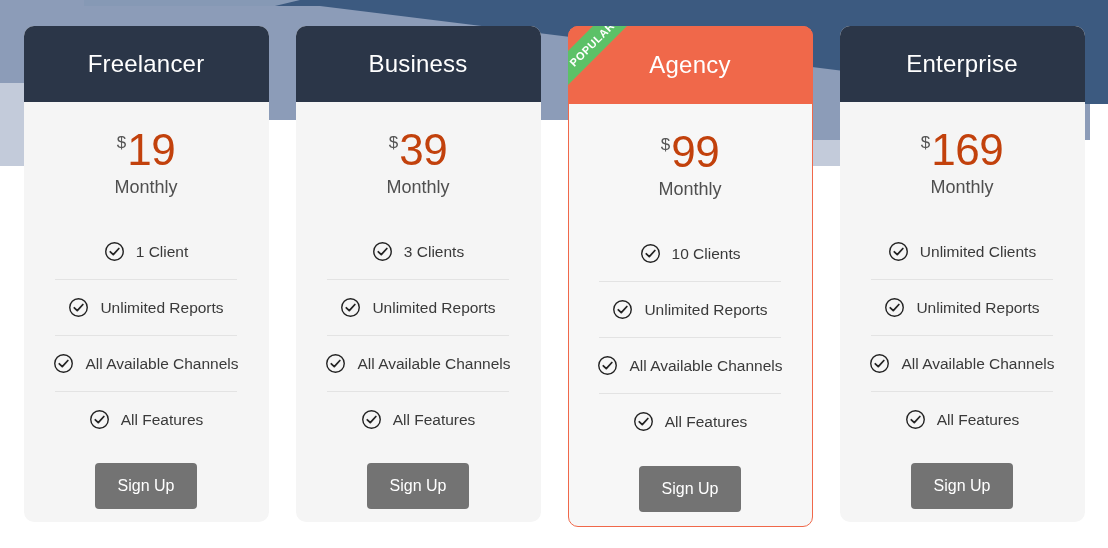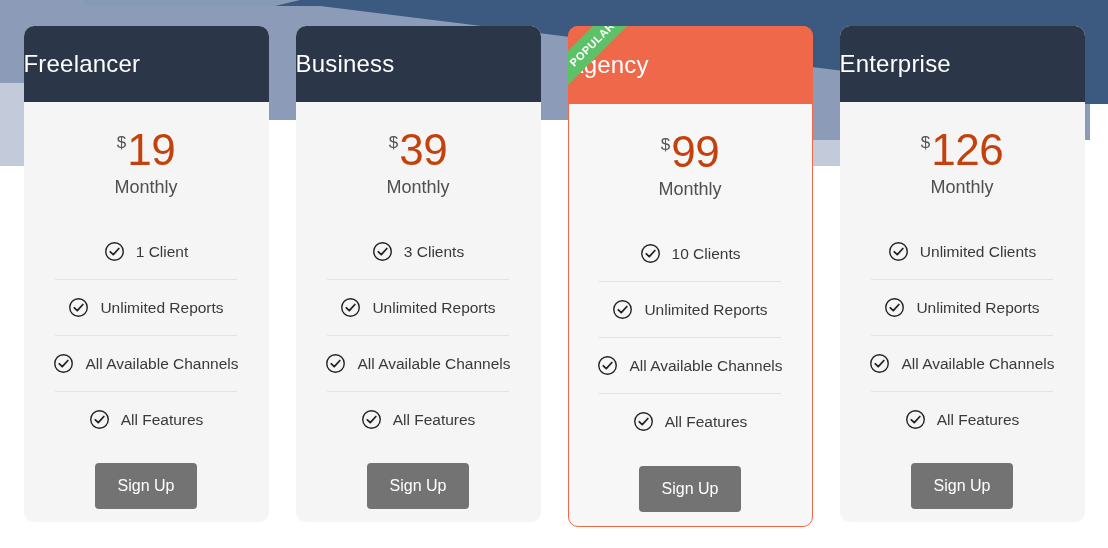--- a/index.html
+++ b/index.html
@@ -89,21 +89,21 @@
     background: #f7f7f7;
   }
 
   .card-header {
     width: 100%;
     height: 76px;
     border-radius: 10px 10px 0 0;
     background: #2b3648;
     display: flex;
     align-items: center;
-    justify-content: flex-start;
+    justify-content: center;
     position: relative;
     overflow: hidden;
   }
   .card.featured .card-header {
     background: #f0684a;
     height: 78px;
     margin: -1px -1px 0 -1px;
     width: calc(100% + 2px);
   }
   .card-title {
@@ -378,21 +378,21 @@
 
   <div class="card standard">
     <div class="card-header">
 
       <div class="card-title">Enterprise</div>
     </div>
 
     <div class="price-block">
       <div class="price-row">
         <span class="currency">$</span>
-        <span class="amount">126</span>
+        <span class="amount">169</span>
       </div>
       <div class="period">Monthly</div>
     </div>
 
     <div class="features">
           <div class="feature">
             <svg class="check" viewBox="0 0 24 24">
               <circle cx="12" cy="12" r="10" fill="none" stroke="#222" stroke-width="1.6"></circle>
               <path d="M7.2 12.3 L10.6 15.6 L17 8.6" fill="none" stroke="#222" stroke-width="2" stroke-linecap="round" stroke-linejoin="round"></path>
             </svg>

